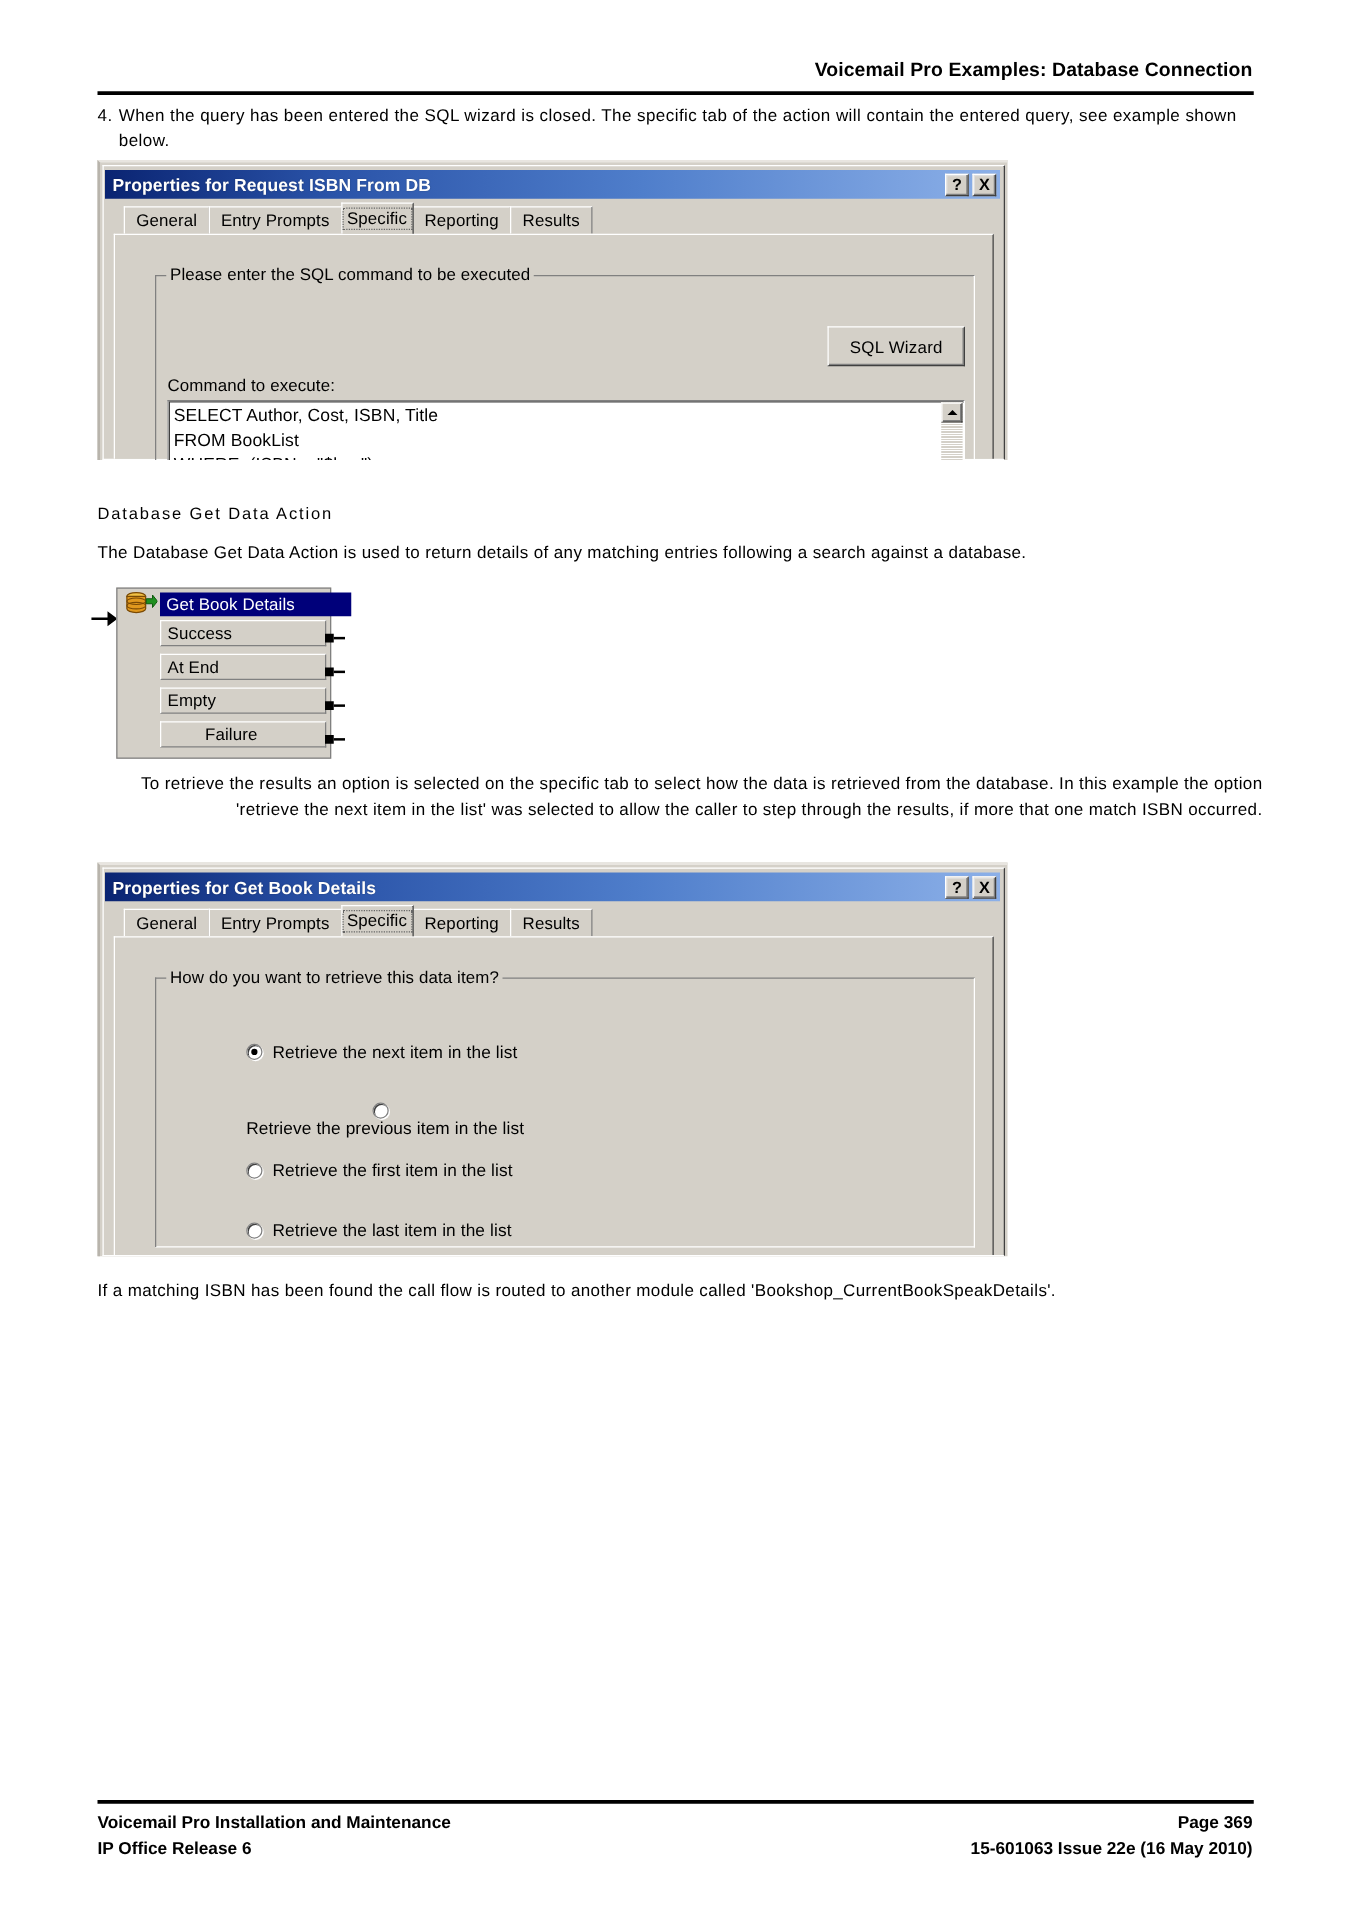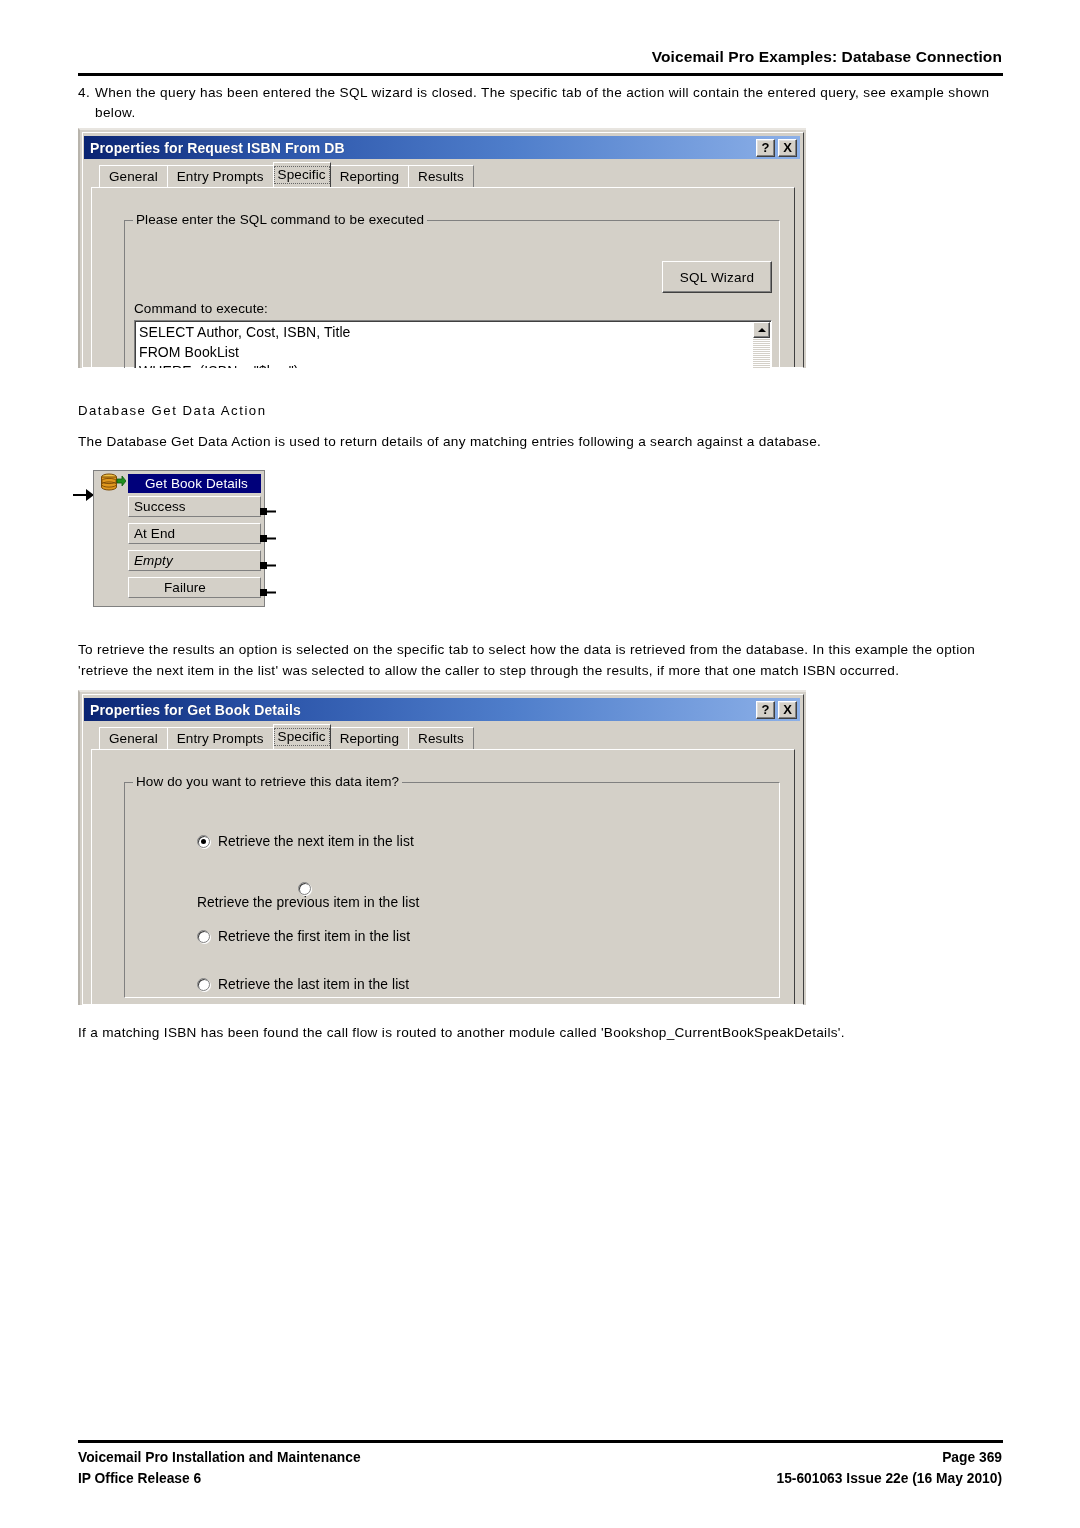--- a/index.html
+++ b/index.html
@@ -319,28 +319,28 @@
     top: 487px;
     width: 22px;
     height: 16px;
     display: flex;
     align-items: center;
   }
   .flow-title {
     position: absolute;
     left: 34px;
     top: 3px;
-    width: 133px;
+    width: 153px;
     height: 19px;
     background: #00007a;
     color: #ffffff;
     font-size: 13.5px;
     display: flex;
     align-items: center;
-    padding-left: 17px;
+    padding-left: 5px;
     box-sizing: border-box;
     letter-spacing: 0.1px;
   }
   .db-icon {
     position: absolute;
     left: 6px;
     top: 2px;
     width: 26px;
     height: 20px;
   }
@@ -478,21 +478,21 @@
         <ellipse cx="9" cy="8" rx="7.5" ry="2.6" fill="none" stroke="#7a4a05" stroke-width="0.9"></ellipse>
         <ellipse cx="9" cy="11.5" rx="7.5" ry="2.6" fill="none" stroke="#7a4a05" stroke-width="0.9"></ellipse>
         <path d="M17 6 h5 v-3 l4 5 -4 5 v-3 h-5 z" fill="#1f8f1f" stroke="#0d5a0d" stroke-width="0.8"></path>
       </svg>
     </div>
 
     <div class="flow-title">Get Book Details</div>
 
     <div class="flow-conn" style="top:25px;">Success</div>
     <div class="flow-conn" style="top:52px;">At End</div>
-    <div class="flow-conn" style="top:79px;font-style:italic;">Empty</div>
+    <div class="flow-conn" style="top:79px;">Empty</div>
     <div class="flow-conn" style="top:106px;padding-left:35px;">Failure</div>
 
     <div class="flow-pin" style="left:166px; top:31px;">
       <svg width="16" height="9" viewBox="0 0 16 9">
           <rect x="0" y="1" width="7" height="7" fill="#000"></rect>
           <rect x="7" y="3.5" width="9" height="2" fill="#000"></rect>
         </svg>
     </div>
     <div class="flow-pin" style="left:166px; top:58px;">
       <svg width="16" height="9" viewBox="0 0 16 9">
@@ -507,21 +507,21 @@
         </svg>
     </div>
     <div class="flow-pin" style="left:166px; top:112px;">
       <svg width="16" height="9" viewBox="0 0 16 9">
           <rect x="0" y="1" width="7" height="7" fill="#000"></rect>
           <rect x="7" y="3.5" width="9" height="2" fill="#000"></rect>
         </svg>
     </div>
   </div>
 
-  <div class="para" style="top:640px;">To retrieve the results an option is selected on the specific tab to select how the data is retrieved from the database. In this example the option 'retrieve the next item in the list' was selected to allow the caller to step through the results, if more that one match ISBN occurred.</div>
+  <div class="para" style="top:617px;text-align:right;">To retrieve the results an option is selected on the specific tab to select how the data is retrieved from the database. In this example the option 'retrieve the next item in the list' was selected to allow the caller to step through the results, if more that one match ISBN occurred.</div>
 
   <div class="dlg" style="left:78px; top:690px; width:728px; height:315px;">
     <div class="dlg-frame">
 
       <div class="titlebar">
         <div class="titlebar-text">Properties for Get Book Details</div>
         <div class="tb-btns">
           <div class="tb-btn">?</div>
           <div class="tb-btn">X</div>
         </div>

